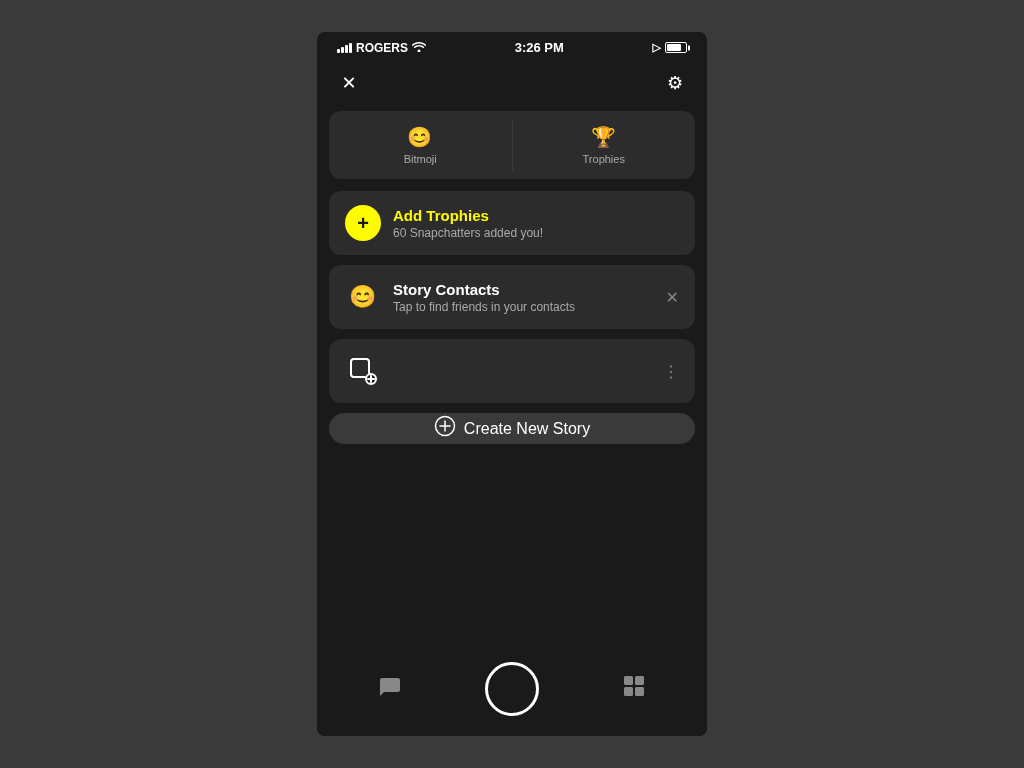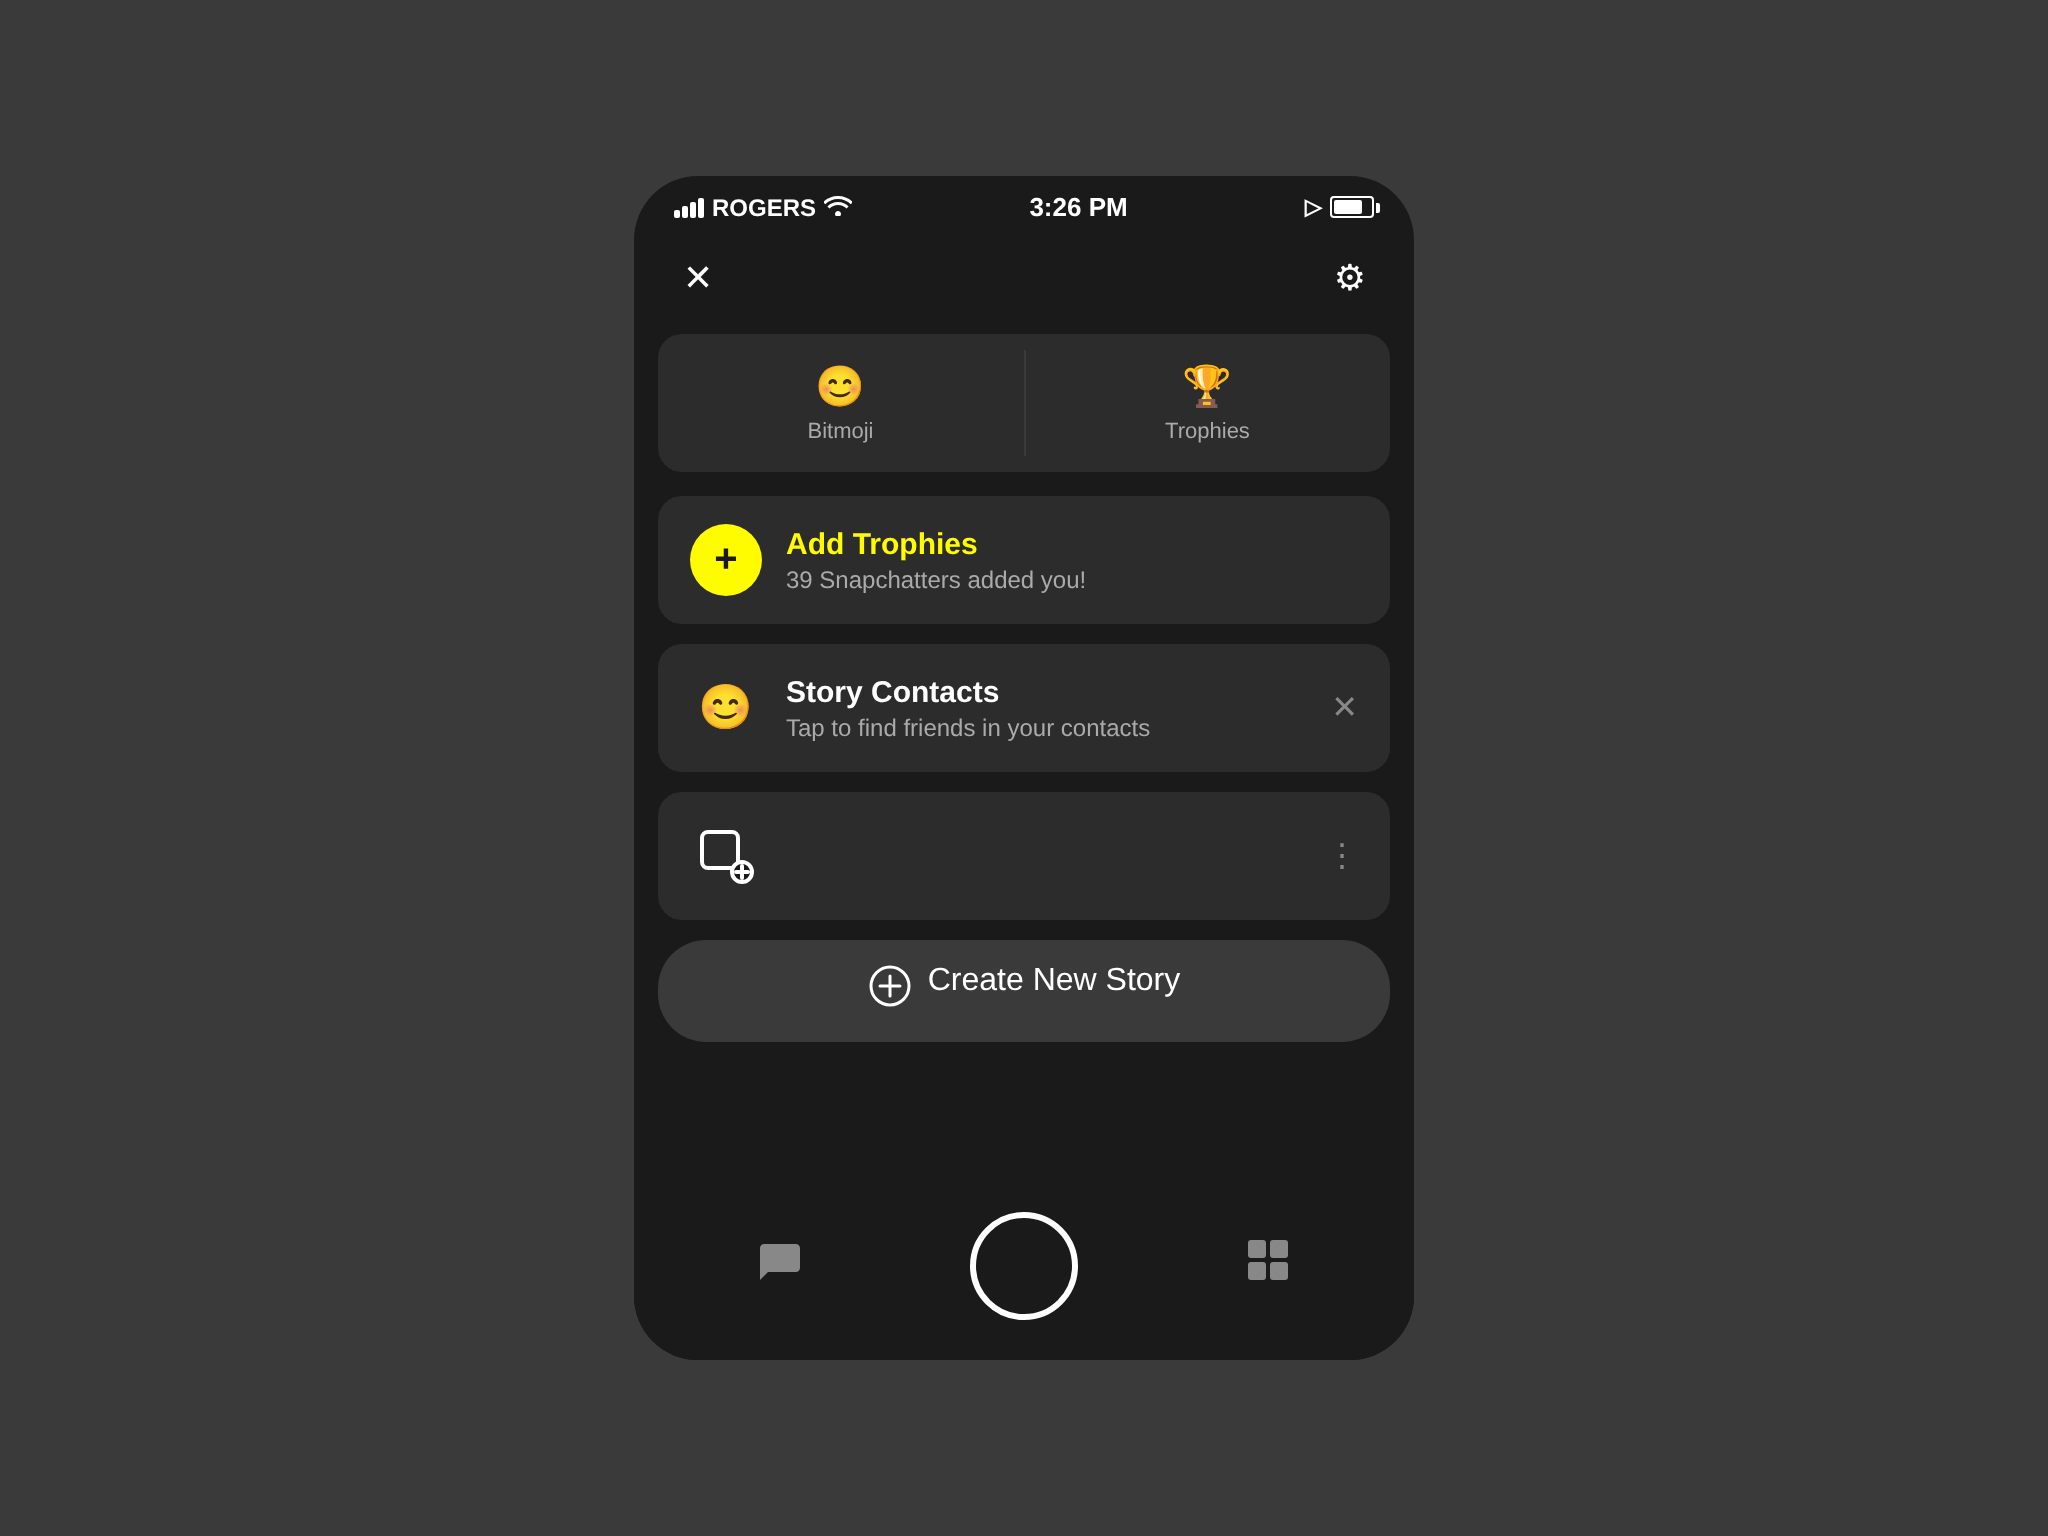--- a/index.html
+++ b/index.html
@@ -7,23 +7,23 @@
       background-color: #3a3a3a;
       display: flex;
       justify-content: center;
       align-items: center;
       width: 1024px;
       height: 768px;
       font-family: -apple-system, BlinkMacSystemFont, 'Helvetica Neue', Arial, sans-serif;
     }
     .phone-container {
       width: 390px;
-      height: 592px;
+      height: 704px;
       background-color: #1a1a1a;
-      border-radius: 32px;
+      border-radius: 8px;
       overflow: hidden;
       position: relative;
       display: flex;
       flex-direction: column;
     }
     
     .status-bar {
       display: flex;
       justify-content: space-between;
       align-items: center;
@@ -226,22 +226,23 @@
     .list-item-action {
       color: #888;
       font-size: 16px;
       cursor: pointer;
     }
 
     
     .create-story-btn {
       background: #3a3a3a;
       border-radius: 24px;
-      padding: 12px 20px;
-      display: flex;
+      padding: 2px 20px;
+      display: flex;
+      align-items: center;
       justify-content: center;
       gap: 8px;
       cursor: pointer;
       margin: 4px 0 16px;
     }
     .create-story-icon {
       color: white;
       font-size: 18px;
     }
     .create-story-label {
@@ -323,21 +324,21 @@
       <div class="tab-item">
         <span class="tab-icon">🏆</span>
         <span class="tab-label">Trophies</span>
       </div>
     </div>
 
     <div class="list-item">
       <div class="list-item-icon add-friends-icon">+</div>
       <div class="list-item-content">
         <div class="list-item-title add-friends-title">Add Trophies</div>
-        <div class="list-item-subtitle">39 Snapchatters added you!</div>
+        <div class="list-item-subtitle">60 Snapchatters added you!</div>
       </div>
     </div>
 
     <div class="list-item">
       <div class="list-item-icon" style="font-size:22px;">😊</div>
       <div class="list-item-content">
         <div class="list-item-title white-title">Story Contacts</div>
         <div class="list-item-subtitle">Tap to find friends in your contacts</div>
       </div>
       <div class="list-item-action">✕</div>

